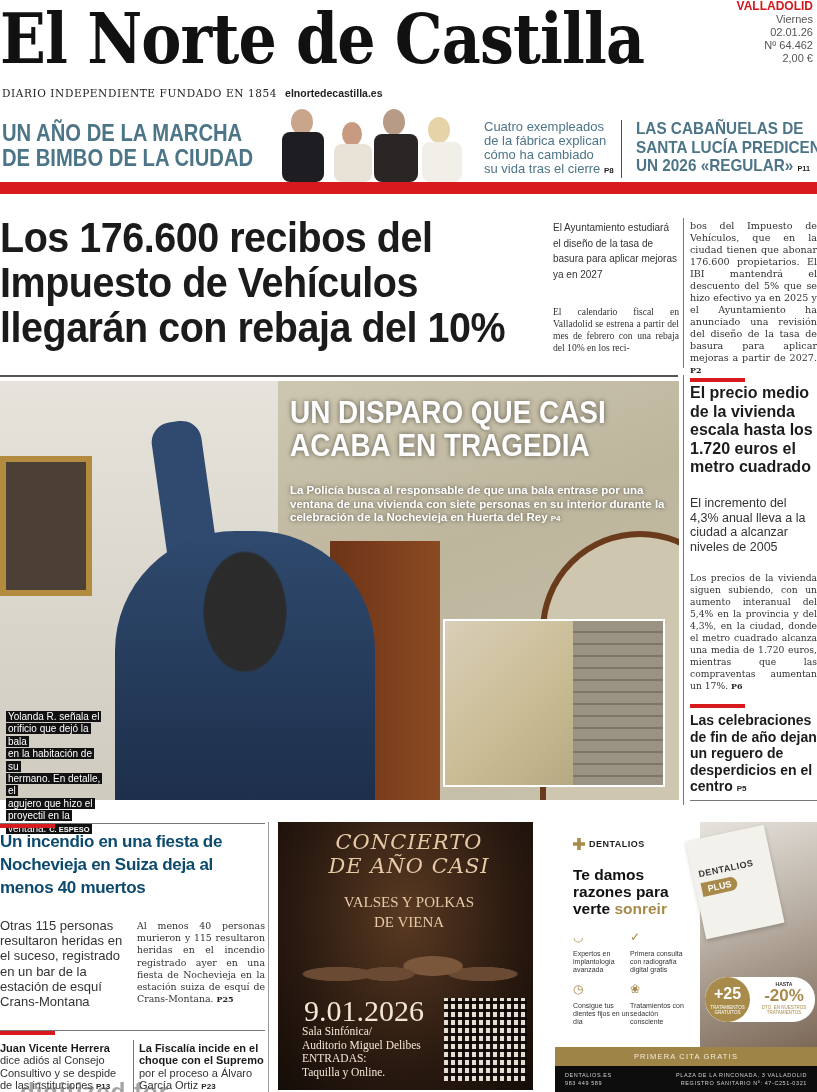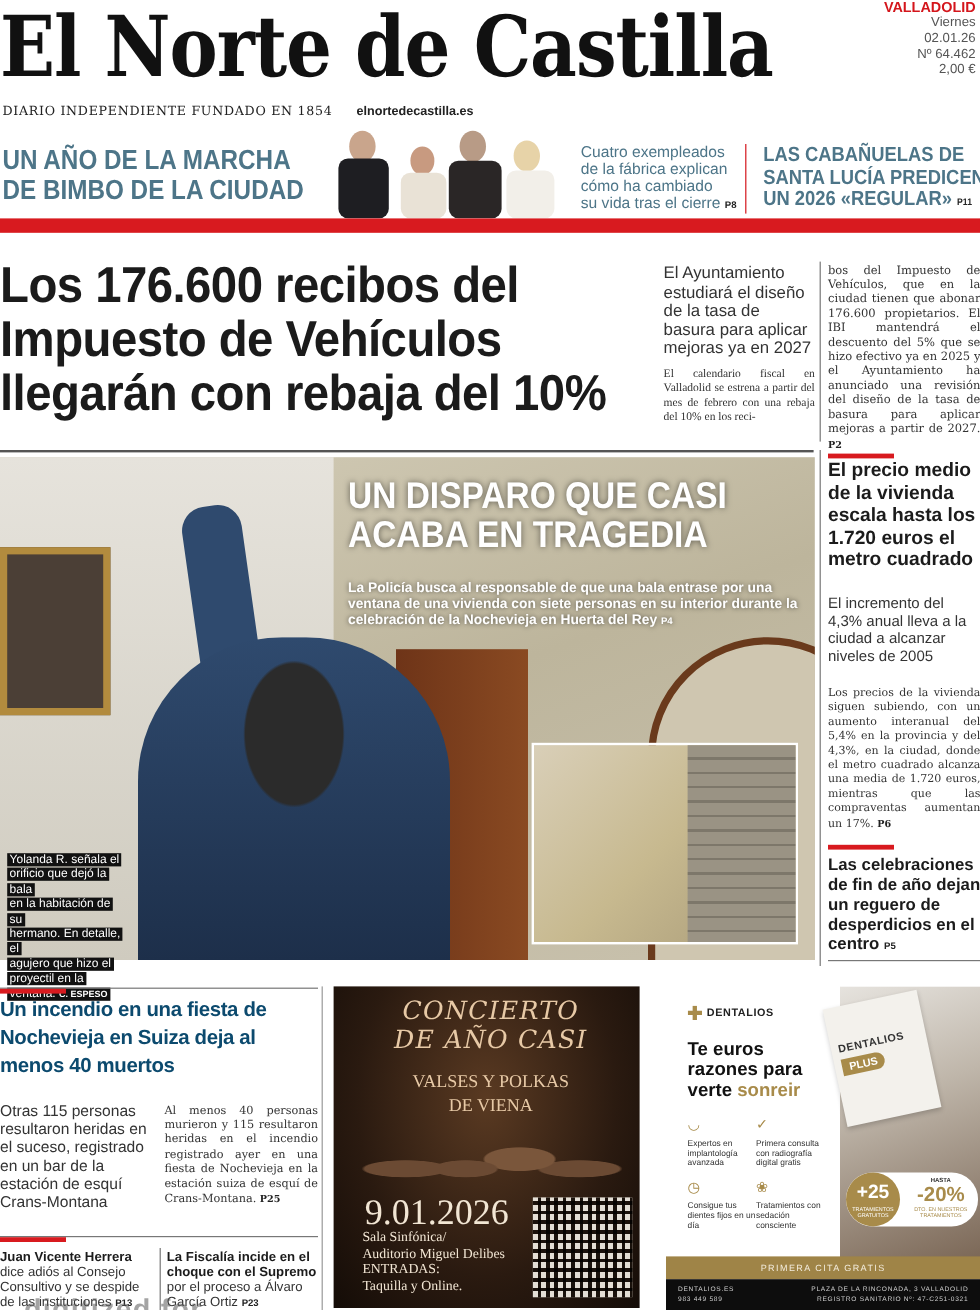--- a/index.html
+++ b/index.html
@@ -13,34 +13,34 @@
     left: 0; top: -6px; width: 680px; height: 90px;
     font-family: "DejaVu Serif", serif; font-weight: bold; font-size: 70px;
     letter-spacing: -1px; color: #111; white-space: nowrap;
     transform: scaleX(0.86); transform-origin: left top;
     line-height: 90px;
   }
   .edition { right: 4px; top: 0; text-align: right; line-height: 13px; }
   .edition .city { color: #d4161c; font-weight: bold; font-size: 12px; }
   .edition .meta { color: #555; font-size: 11px; }
   .tagline { left: 2px; top: 87px; font-family: "DejaVu Serif", serif; font-size: 10.5px; letter-spacing: 0.6px; color: #222; }
-  .tagline .site { font-family: "Liberation Sans", sans-serif; font-weight: bold; letter-spacing: 0; margin-left: 16px; }
+  .tagline .site { font-family: "Liberation Sans", sans-serif; font-weight: bold; letter-spacing: 0; margin-left: 4px; }
 
   
   .teaser-left { left: 2px; top: 121px; font-weight: bold; font-size: 23px; line-height: 25px; color: #4d7588; transform: scaleX(0.88); transform-origin: left top; white-space: nowrap; }
   .teaser-photo { left: 262px; top: 104px; width: 220px; height: 78px; }
   .teaser-desc { left: 484px; top: 120px; font-size: 13px; line-height: 14px; color: #4d7588; }
   .teaser-sep { left: 621px; top: 120px; width: 1px; height: 58px; background: #d4161c; }
   .teaser-right { left: 636px; top: 120px; font-weight: bold; font-size: 17px; line-height: 18.5px; color: #4d7588; transform: scaleX(0.9); transform-origin: left top; white-space: nowrap; }
   .pageref { font-size: 8px; font-weight: bold; color: #222; }
   .red-band { left: 0; top: 182px; width: 817px; height: 12px; background: #d81a1f; }
 
   
   .lead-headline { left: 0; top: 215px; width: 545px; font-weight: bold; font-size: 42px; line-height: 45px; letter-spacing: -0.5px; color: #1b1b1b; transform: scaleX(0.94); transform-origin: left top; white-space: nowrap; }
-  .lead-sub { left: 553px; top: 220px; width: 125px; font-size: 14px; line-height: 15.5px; color: #333; font-weight: 300; }
+  .lead-sub { left: 553px; top: 220px; width: 125px; font-size: 10px; line-height: 15.5px; color: #333; font-weight: 300; }
   .lead-body1 { left: 553px; top: 306px; width: 126px; font-family: Liberation Serif, serif; font-size: 9.6px; line-height: 12px; color: #333; text-align: justify; }
   .lead-body2 { left: 690px; top: 220px; width: 127px; font-family: "DejaVu Serif", serif; font-size: 9.6px; line-height: 12px; color: #333; text-align: justify; }
   .col-sep { width: 1px; background: #777; }
 
   
   .rule-top { left: 0; top: 375px; width: 678px; height: 2px; background: #555; }
   .photo { left: 0; top: 381px; width: 679px; height: 419px; overflow: hidden; background: #d8d4c8; }
   .photo .wall { position: absolute; left: 0; top: 0; width: 280px; height: 419px; background: linear-gradient(180deg,#e6e3dc,#cfcbbf); }
   .photo .ceiling { position: absolute; left: 278px; top: 0; width: 401px; height: 419px; background: linear-gradient(160deg,#cdc6b0 0%,#bdb59c 40%,#c9c2ae 100%); }
   .photo .frame { position: absolute; left: 0; top: 75px; width: 92px; height: 140px; border: 6px solid #b28b3e; background: #4b3f36; }
@@ -268,21 +268,21 @@
   <div class="photo-r"></div>
   <div class="card">
     <span class="t">DENTALIOS</span>
     <span class="plus">PLUS</span>
   </div>
   <div class="logo">
     <span class="mark"></span>
     <span>DENTALIOS</span>
   </div>
   <div class="hl">
-    <div>Te euros</div>
+    <div>Te damos</div>
     <div>razones para</div>
     <div><span>verte </span><span class="gold">sonreir</span></div>
   </div>
   <div class="feat" style="left:18px;top:108px;">
     <span class="ic">◡</span>
     <span>Expertos en implantología avanzada</span>
   </div>
   <div class="feat" style="left:75px;top:108px;">
     <span class="ic">✓</span>
     <span>Primera consulta con radiografía digital gratis</span>

